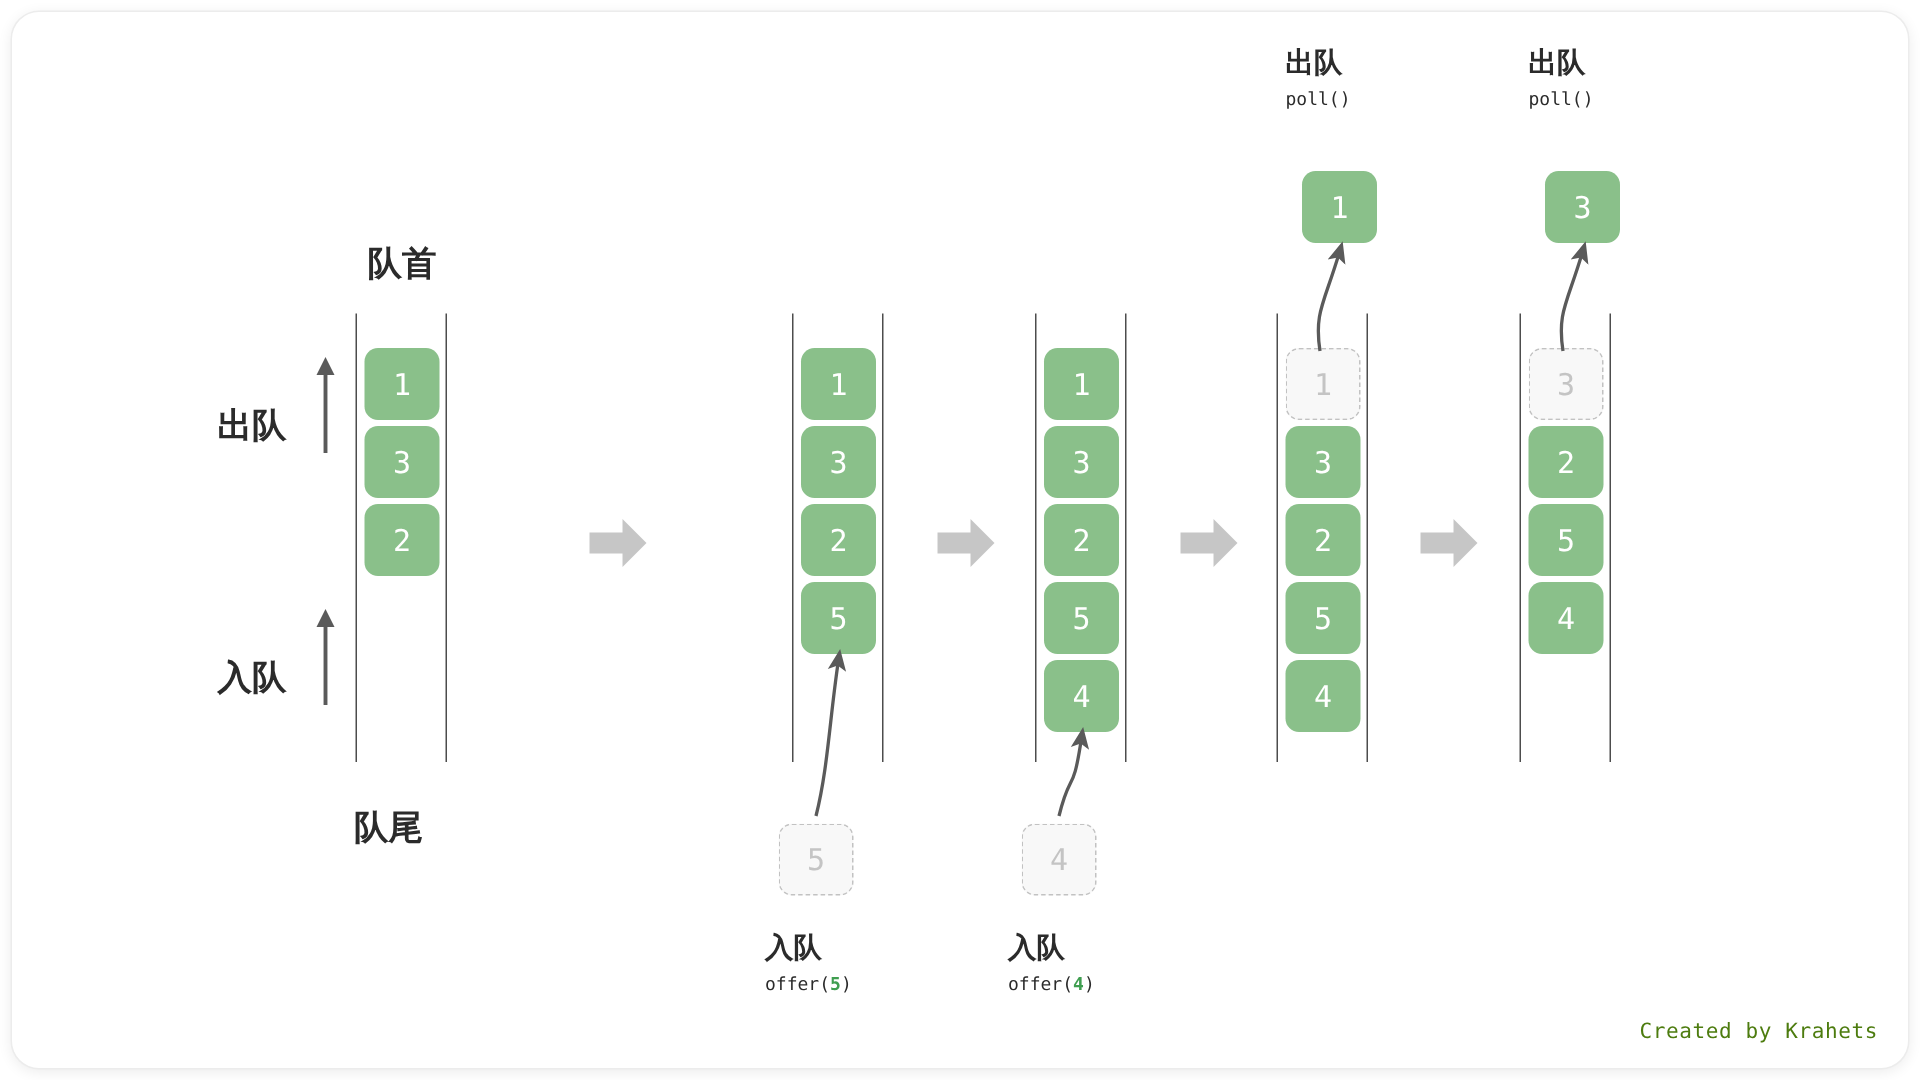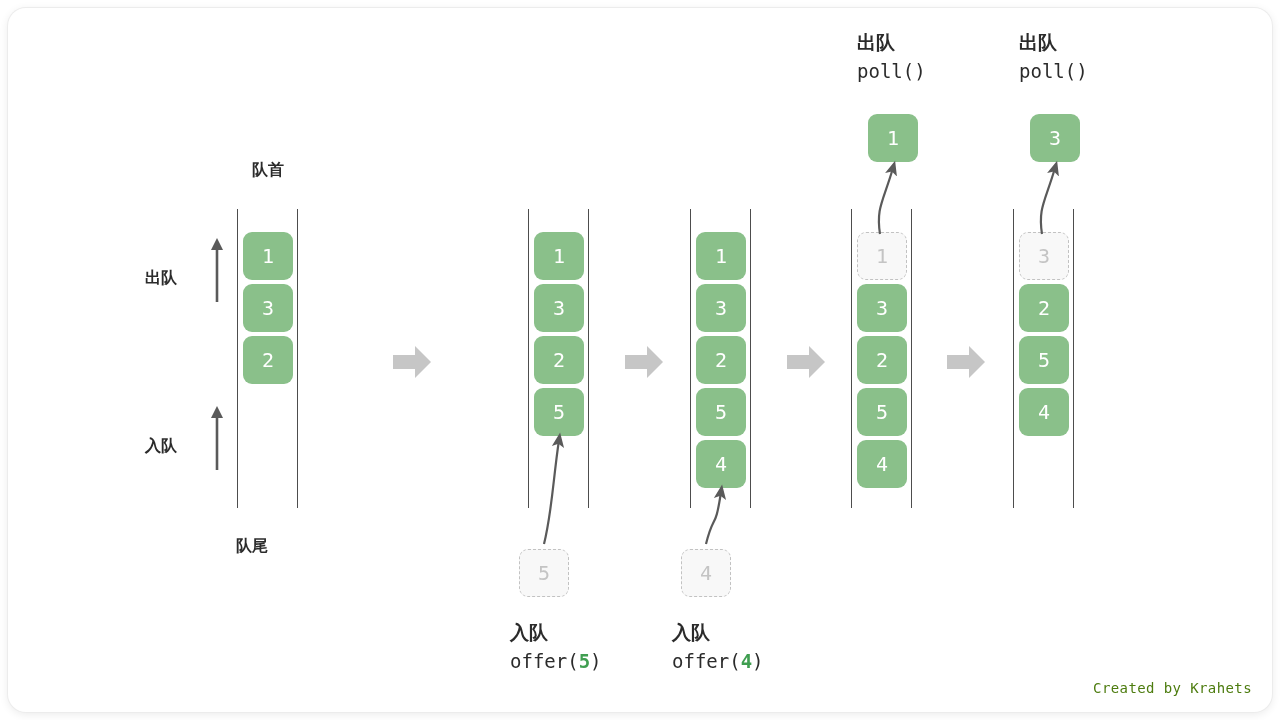--- a/index.html
+++ b/index.html
@@ -56,21 +56,21 @@
   #title-badge .en {
     font-size: 23px;
     color: #4a4a4a;
     font-family: "DejaVu Sans Mono", "Liberation Mono", monospace;
     letter-spacing: 0.2px;
   }
 
   
   .cn-label {
     position: absolute;
-    font-size: 16px;
+    font-size: 23px;
     font-weight: bold;
     color: #2b2b2b;
     white-space: nowrap;
     font-family: "Liberation Sans", "DejaVu Sans", sans-serif;
   }
 
   
   #head-label { left: 236px; top: 160px; width: 64px; text-align: center; }
   #tail-label { left: 236px; top: 536px; width: 64px; }
 
@@ -154,21 +154,21 @@
   }
   .op-caption .cn {
     display: block;
     font-size: 19px;
     font-weight: bold;
     color: #2b2b2b;
     font-family: "Liberation Sans", "DejaVu Sans", sans-serif;
   }
   .op-caption .code {
     display: block;
-    font-size: 19px;
+    font-size: 12px;
     color: #2b2b2b;
     font-family: "DejaVu Sans Mono", "Liberation Mono", monospace;
   }
   .op-caption .code .arg {
     color: #3f9e50;
     font-weight: bold;
   }
 
   
   #motion-layer {

